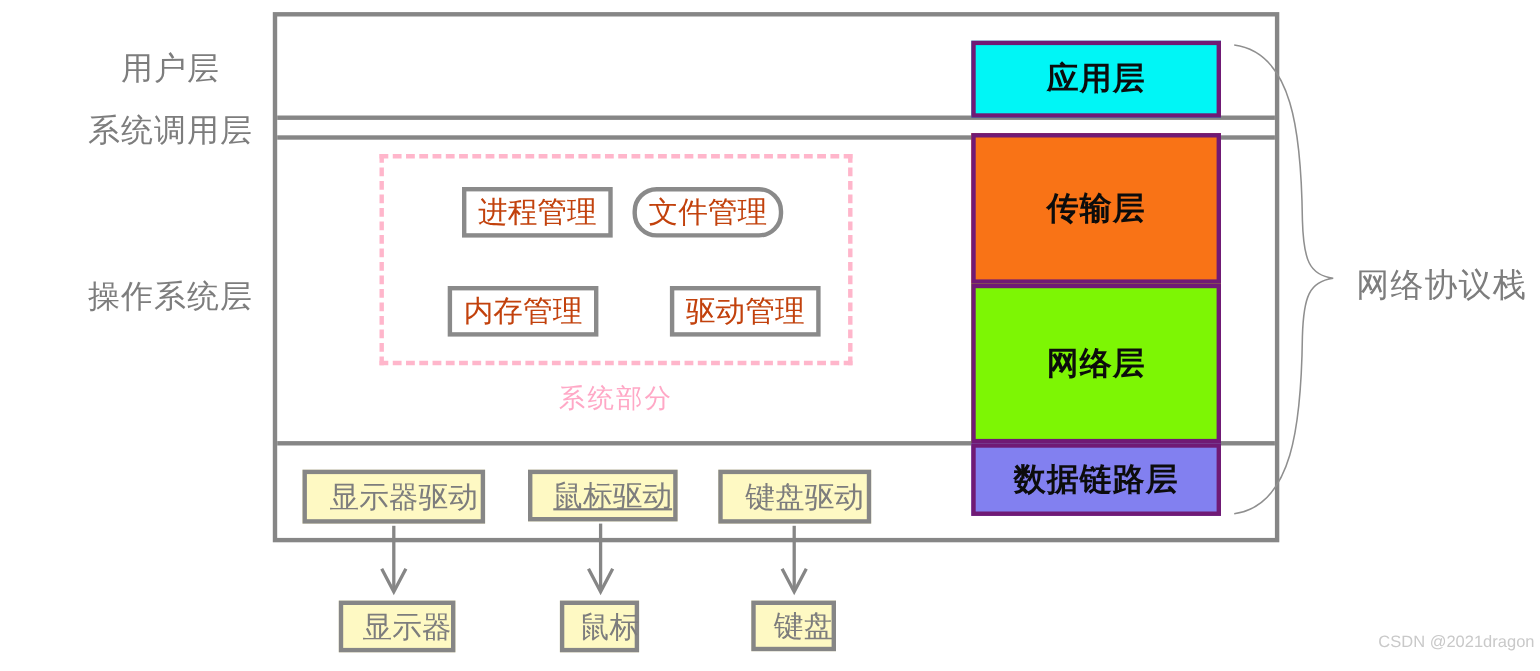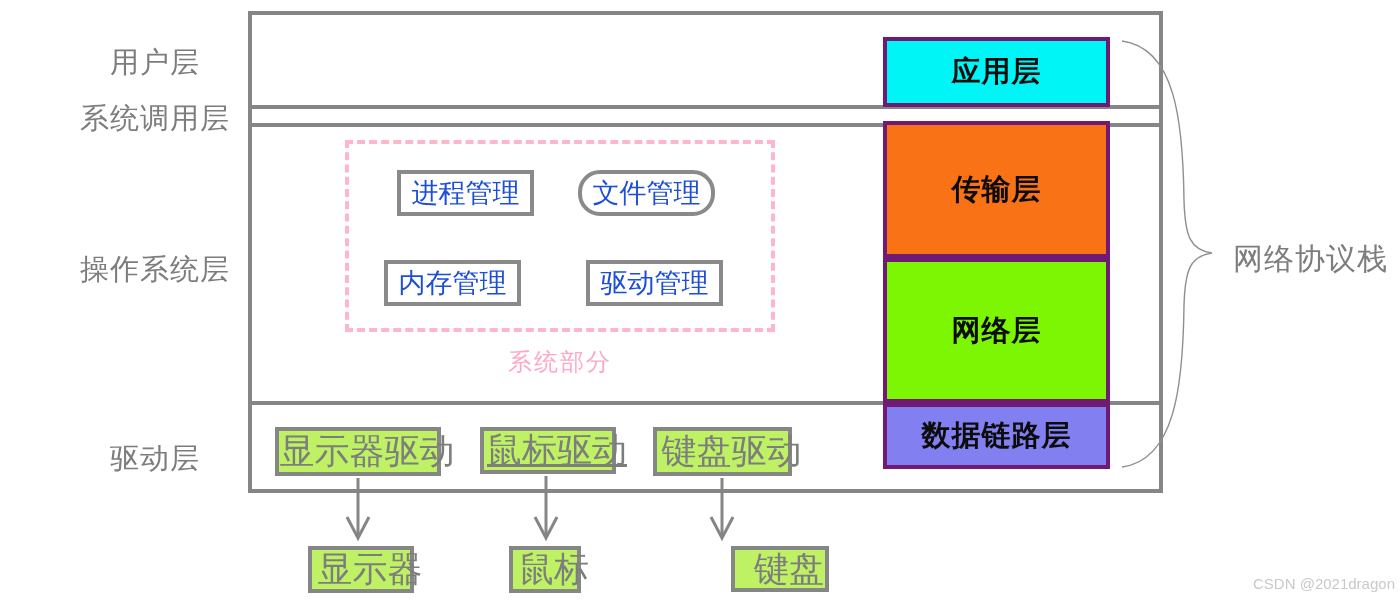--- a/index.html
+++ b/index.html
@@ -40,24 +40,24 @@
     border: 4px dashed #ffb6cb;
   }
   #kernel-group-label {
     left: 345px; top: 346px; width: 430px; text-align: center;
     color: #ffa8c6; font-size: 24px; letter-spacing: 2px;
   }
   .module-box {
     width: 137px; height: 46px;
     border: 4px solid #8a8a8a;
     display: flex; align-items: center; justify-content: center;
-    font-size: 27px; color: #1d4ed8; white-space: nowrap;
+    font-size: 27px; color: #c2410c; white-space: nowrap; margin-left: 23px;
   }
   #module-0 { left: 397px; top: 170px; }
-  #module-1 { left: 578px; top: 170px; border-radius: 22px; }
+  #module-1 { left: 552px; top: 170px; border-radius: 22px; }
   #module-2 { left: 384px; top: 260px; }
   #module-3 { left: 586px; top: 260px; }
 
   
   .stack-box {
     left: 883px; width: 227px;
     border: 4px solid #701a75;
     display: flex; align-items: center; justify-content: center;
     font-size: 29px; color: #0c0c0c; font-weight: 600;
     letter-spacing: 1px; z-index: 3; white-space: nowrap;
@@ -67,30 +67,30 @@
   #stack-2 { top: 258px; height: 145px; }
   #stack-3 { top: 403px; height: 66px; }
 
   #brace-label {
     left: 1233px; top: 239px; font-size: 30px; color: #7d7d7d;
     letter-spacing: 1px; white-space: nowrap;
   }
 
   
   .driver-box, .device-box {
-    border: 4px solid #868686; background: #bef264;
+    border: 4px solid #868686; background: #fef9c3;
     display: flex; align-items: center; justify-content: center;
-    font-size: 35px; color: #7d7d7d; white-space: nowrap; z-index: 2; padding-left: 18px;
+    font-size: 27px; color: #7d7d7d; white-space: nowrap; z-index: 2; padding-left: 18px;
   }
   #driver-0 { left: 275px; top: 427px; width: 166px; height: 49px; }
   #driver-1 { left: 480px; top: 427px; width: 136px; height: 47px; text-decoration: underline; }
   #driver-2 { left: 653px; top: 427px; width: 139px; height: 49px; }
   #device-0 { left: 308px; top: 546px; width: 106px; height: 47px; }
   #device-1 { left: 509px; top: 546px; width: 72px;  height: 47px; }
-  #device-2 { left: 683px; top: 546px; width: 98px;  height: 46px; margin-left: 48px; }
+  #device-2 { left: 683px; top: 546px; width: 77px;  height: 46px; }
 
   #overlay-svg { left: 0; top: 0; width: 1400px; height: 610px; pointer-events: none; z-index: 4; }
 
   #watermark {
     left: 1200px; top: 575px; width: 195px;
     font-family: "Liberation Sans", "DejaVu Sans", sans-serif;
     font-size: 15px; color: #c9c9c9; text-align: right; white-space: nowrap;
   }
 </style>
 </head>
@@ -99,21 +99,20 @@
 <div id="canvas">
 
   <div class="abs" id="outer-box"></div>
   <div class="abs hline" id="syscall-line-top"></div>
   <div class="abs hline" id="syscall-line-bottom"></div>
   <div class="abs hline" id="driver-divider"></div>
 
   <div class="abs side-label" id="label-user">用户层</div>
   <div class="abs side-label" id="label-syscall">系统调用层</div>
   <div class="abs side-label" id="label-os">操作系统层</div>
-  <div class="abs side-label" id="label-driver">驱动层</div>
 
   <div class="abs" id="kernel-dashed"></div>
   <div class="abs module-box" id="module-0">进程管理</div>
   <div class="abs module-box" id="module-1">文件管理</div>
   <div class="abs module-box" id="module-2">内存管理</div>
   <div class="abs module-box" id="module-3">驱动管理</div>
   <div class="abs" id="kernel-group-label">系统部分</div>
 
   <div class="abs stack-box" id="stack-0" style="background-color: rgb(0, 246, 246);">应用层</div>
   <div class="abs stack-box" id="stack-1" style="background-color: #f97316;">传输层</div>

